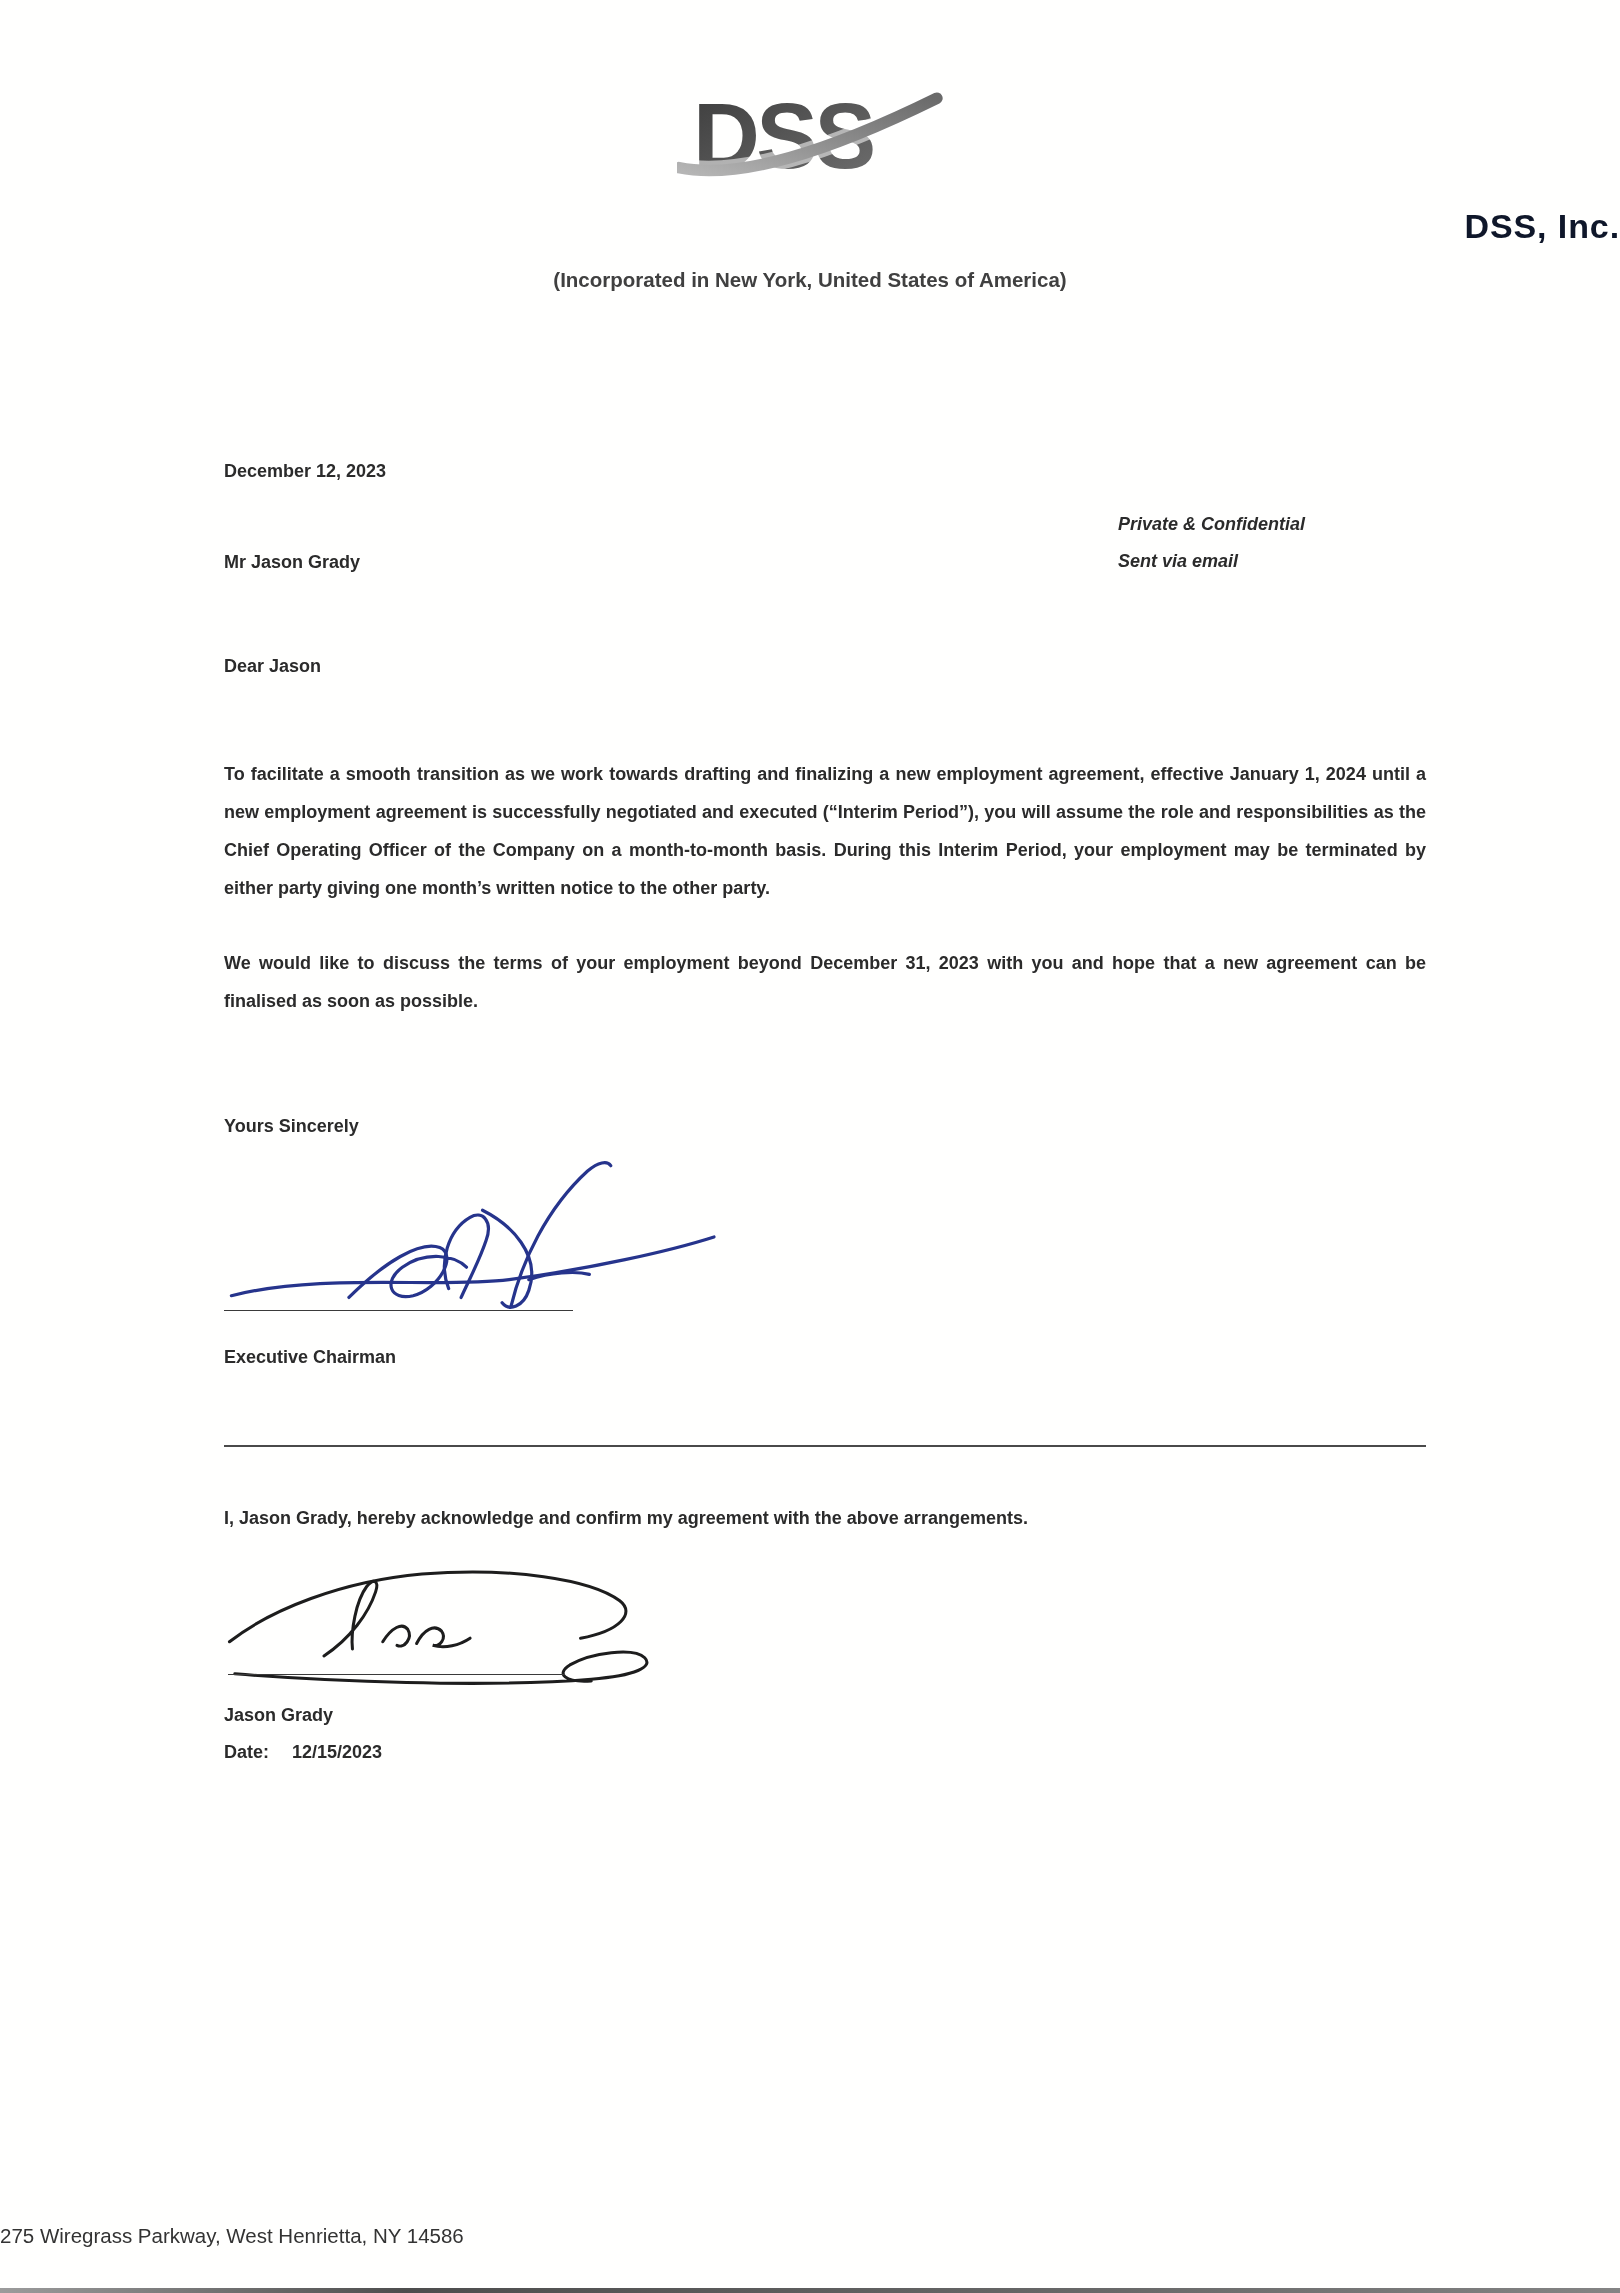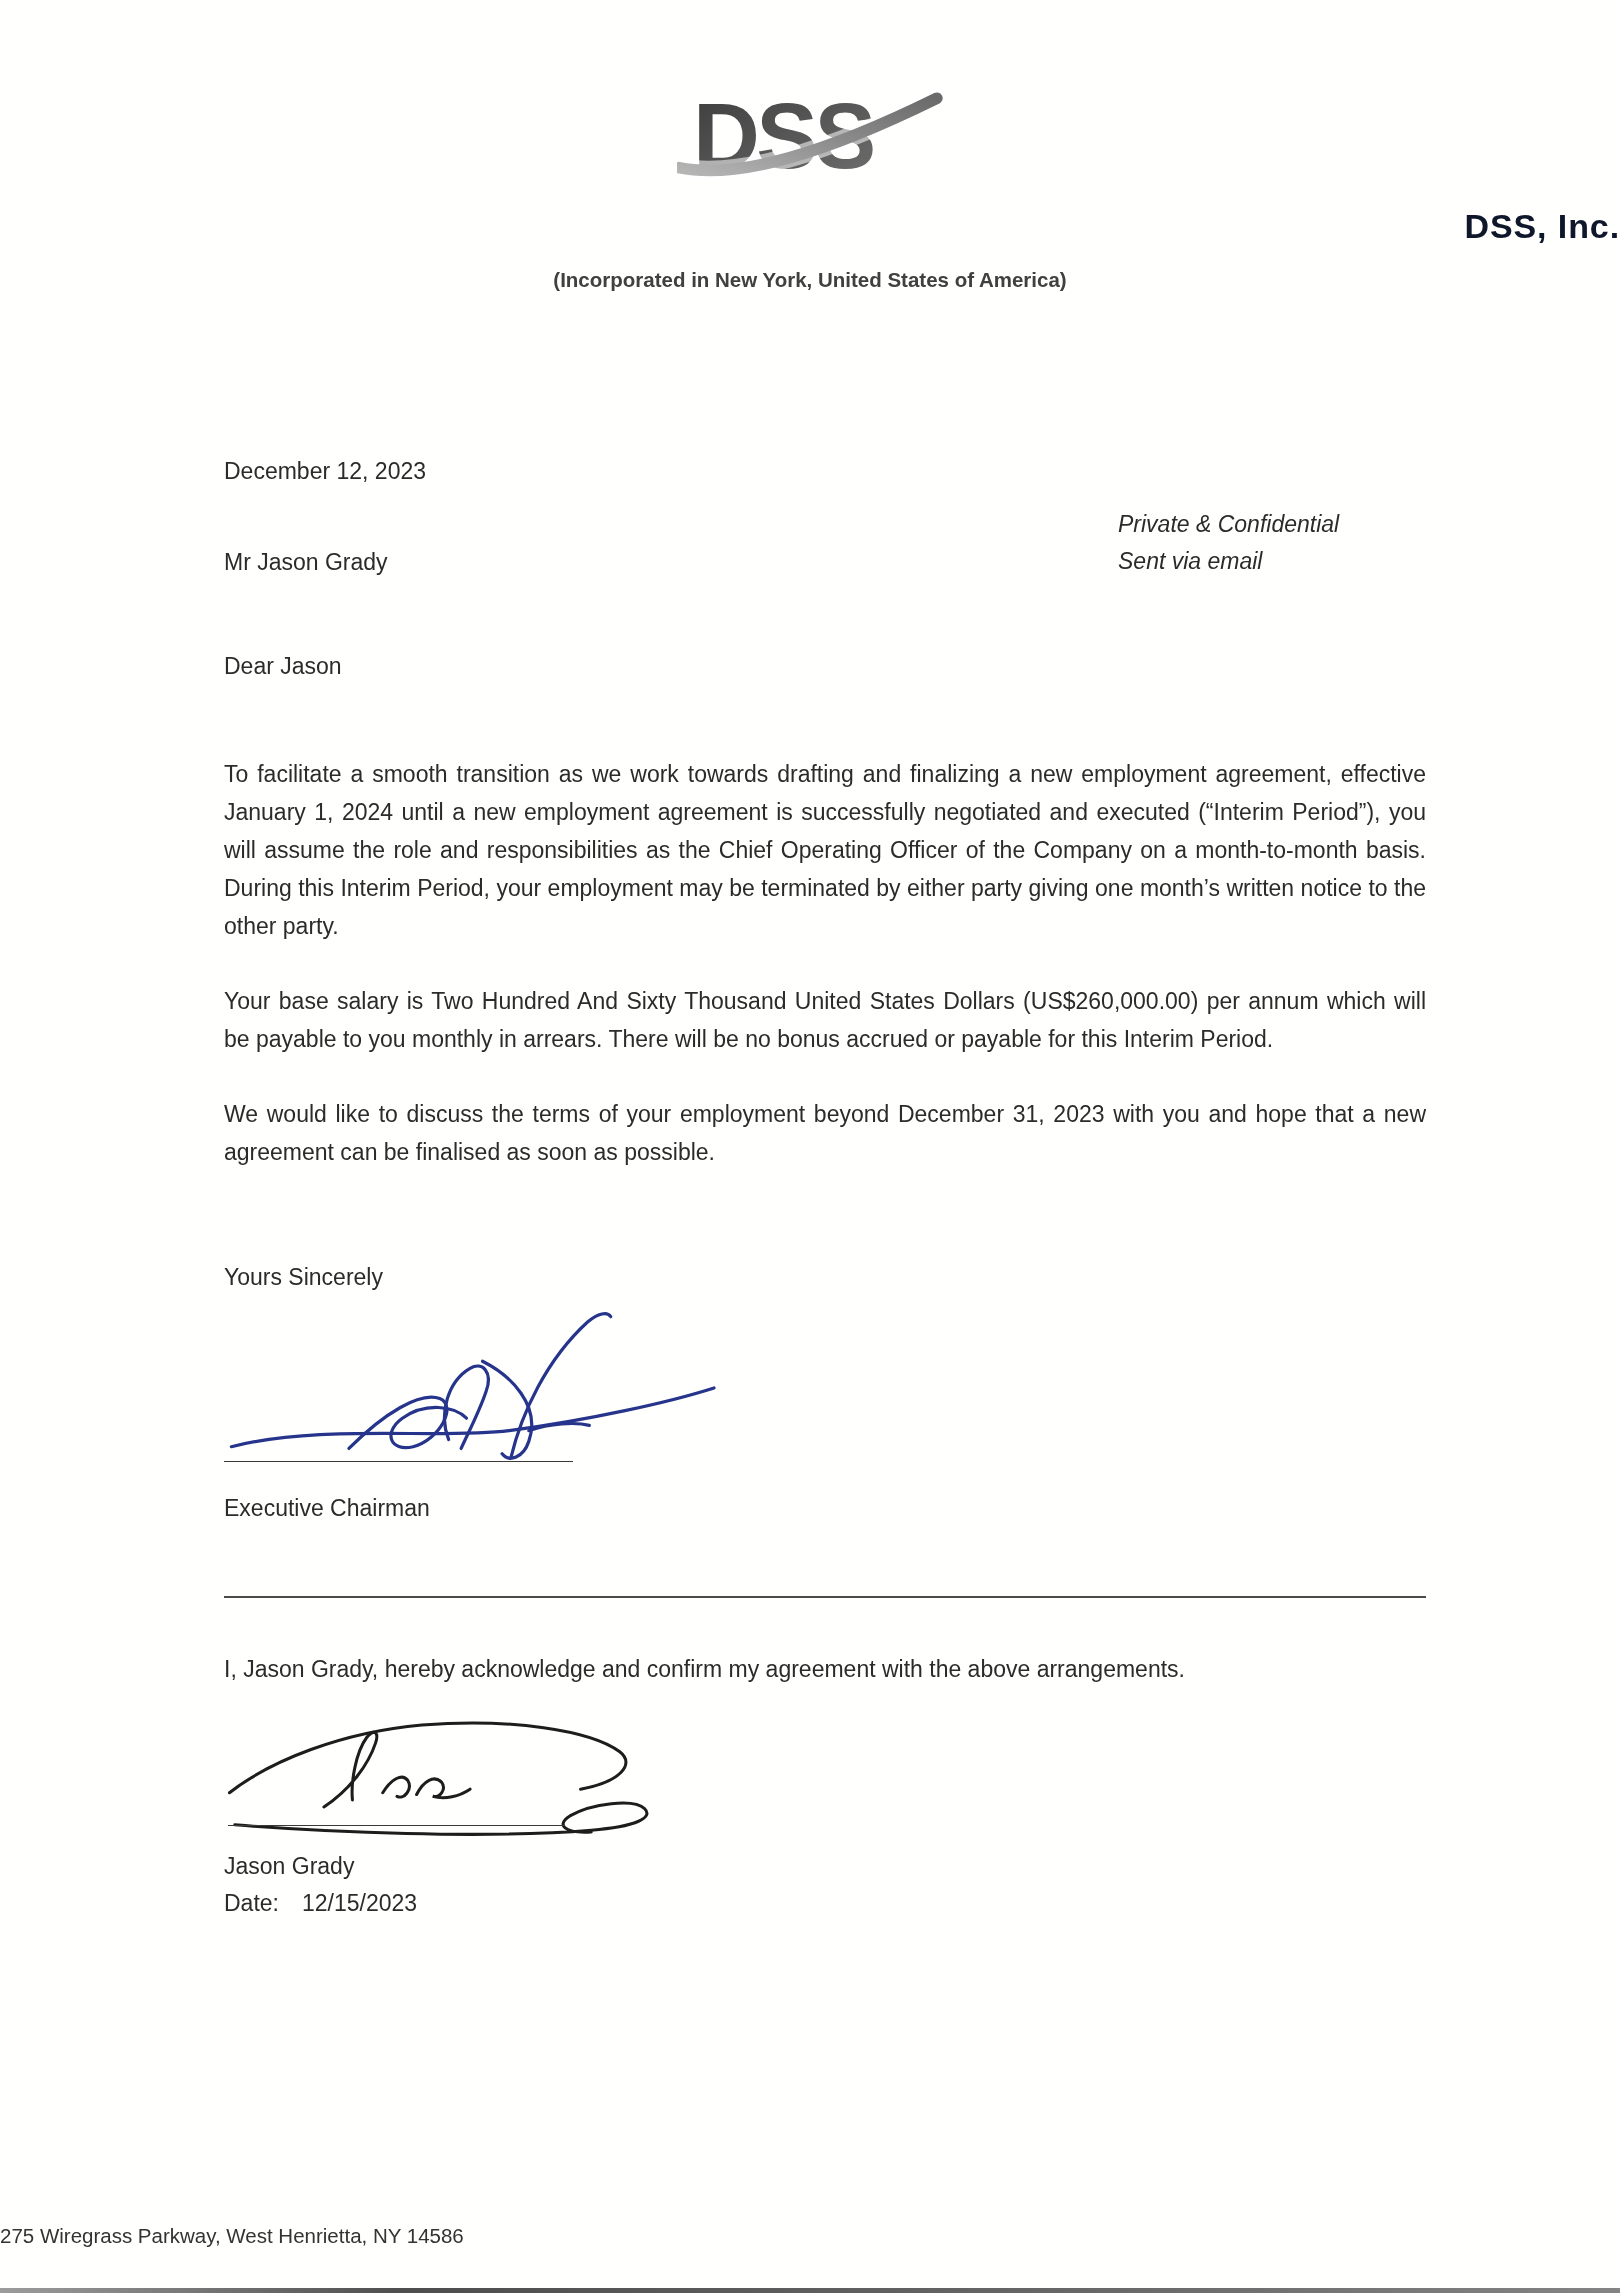--- a/index.html
+++ b/index.html
@@ -32,23 +32,24 @@
   .incorporation {
     margin-top: 22px;
     font-size: 20.5px;
     color: #404040;
     font-weight: bold;
   }
 
   
   .content {
     margin: 0 194px 0 224px; 
-    font-size: 23px;
+    font-size: 18px;
     line-height: 38px;
     color: #2b2b2b;
+    font-weight: bold;
   }
 
   .date-line { margin-top: 160px; }
 
   .addr-row { position: relative; margin-top: 16px; min-height: 107px; }
   .recipient { position: absolute; left: 0; top: 37px; }
   .conf-block {
     position: absolute;
     left: 894px;
     top: 0;
@@ -157,21 +158,20 @@
       <div class="conf-block">
         <div>Private &amp; Confidential</div>
         <div>Sent via email</div>
       </div>
     </div>
 
     <div class="salutation">Dear Jason</div>
 
     <div class="paragraphs">
       <p class="para">To facilitate a smooth transition as we work towards drafting and finalizing a new employment agreement, effective January 1, 2024 until a new employment agreement is successfully negotiated and executed (“Interim Period”), you will assume the role and responsibilities as the Chief Operating Officer of the Company on a month-to-month basis.  During this Interim Period, your employment may be terminated by either party giving one month’s written notice to the other party.</p>
-      <p class="para">Your base salary is Two Hundred And Sixty Thousand United States Dollars (US$260,000.00) per annum which will be payable to you monthly in arrears. There will be no bonus accrued or payable for this Interim Period.</p>
       <p class="para">We would like to discuss the terms of your employment beyond December 31, 2023 with you and hope that a new agreement can be finalised as soon as possible.</p>
     </div>
 
     <div class="closing">Yours Sincerely</div>
 
     <div class="sig1-block">
       <svg class="sig1-svg" width="535" height="187" viewBox="0 0 600 210">
         <g fill="none" stroke="#26348c" stroke-width="3.6" stroke-linecap="round">
           <path d="M 18,158 C 120,132 250,150 330,140 C 420,128 510,108 560,92"></path>
           <path d="M 150,160 C 190,120 230,96 252,104 C 272,112 252,150 222,158 C 196,164 188,142 210,126 C 236,108 268,112 282,126"></path>

